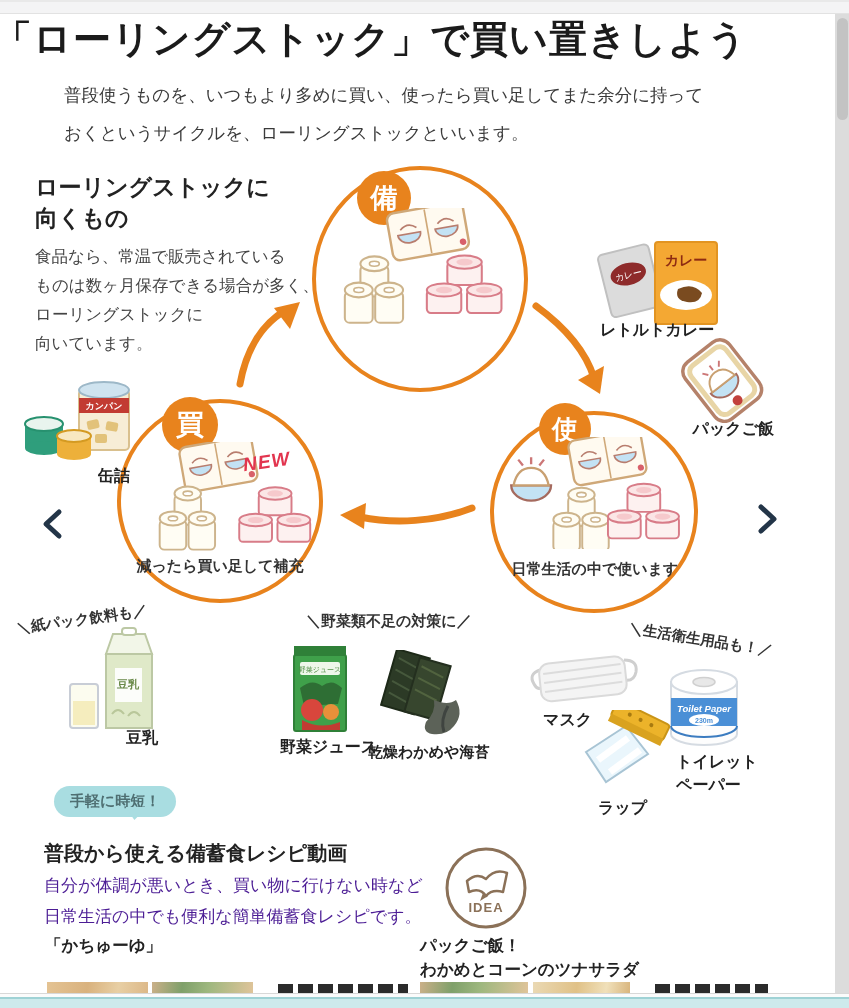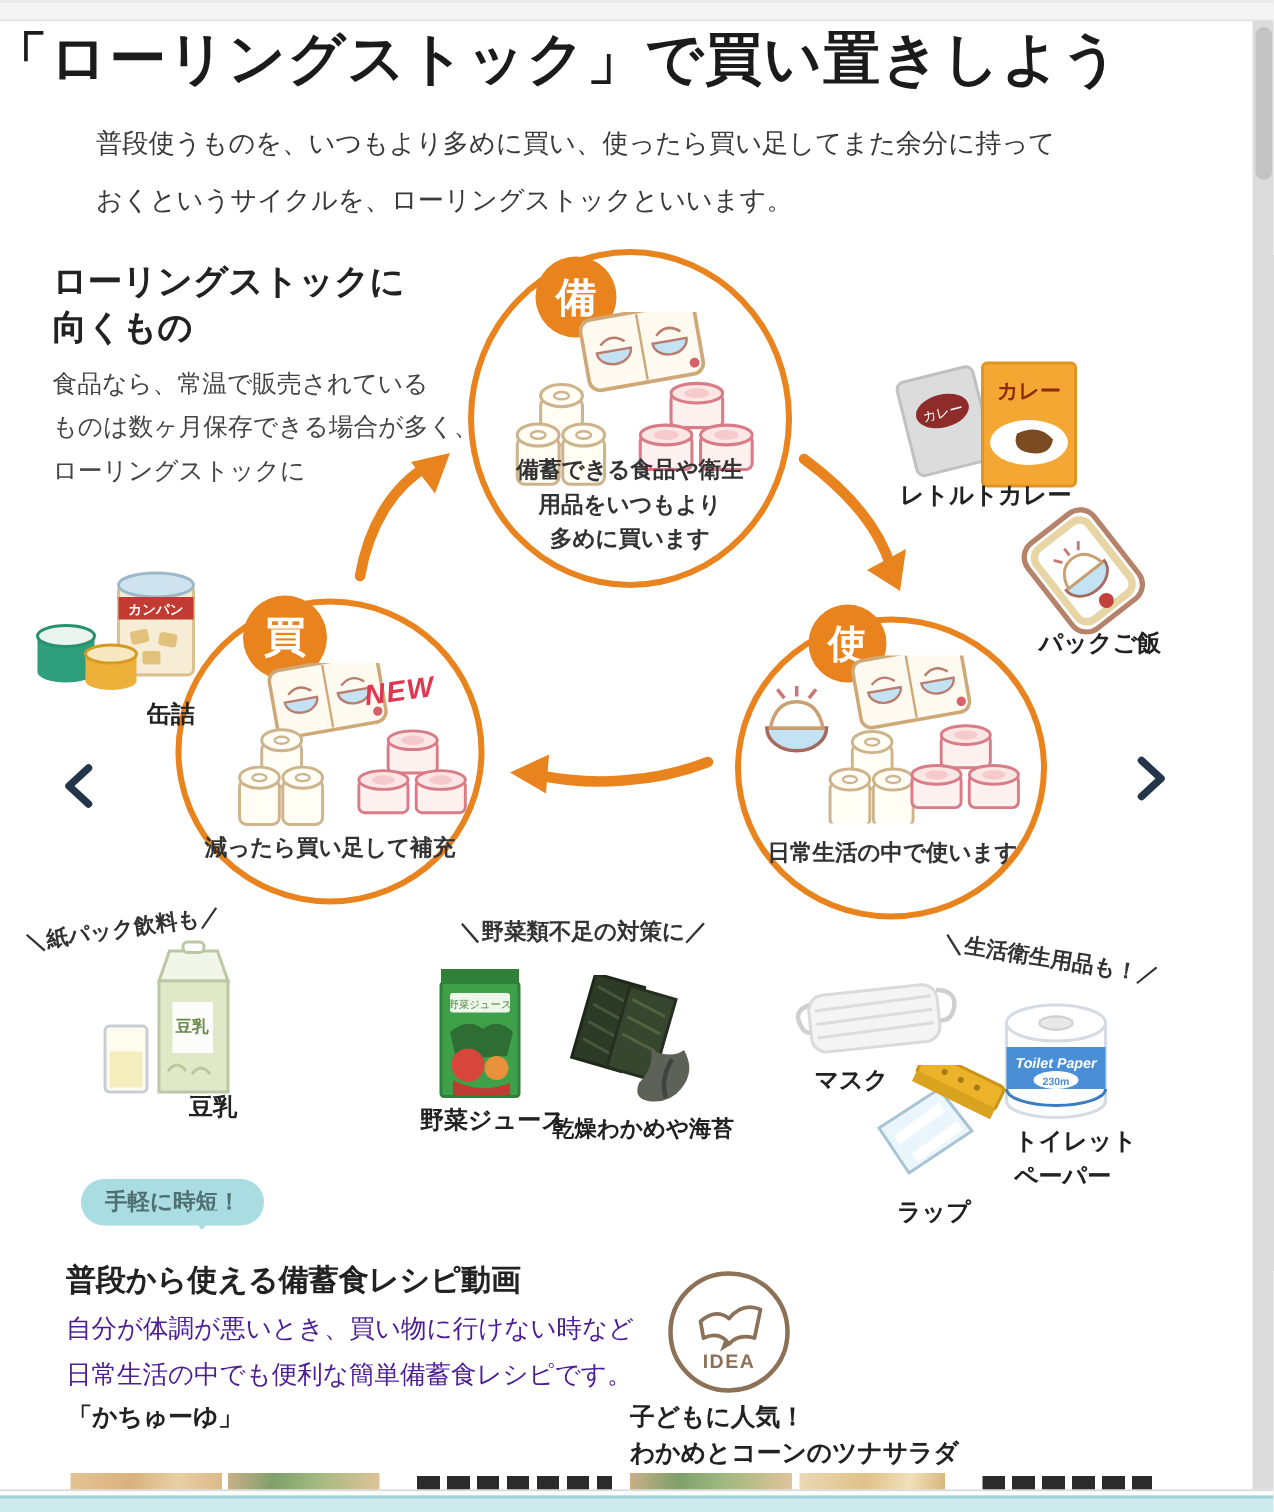--- a/index.html
+++ b/index.html
@@ -106,20 +106,21 @@
   </div>
 
   <h2 class="abs suit-h">
     <div>ローリングストックに</div>
     <div>向くもの</div>
   </h2>
   <div class="abs suit-b">
     <div>食品なら、常温で販売されている</div>
     <div>ものは数ヶ月保存できる場合が多く、</div>
     <div>ローリングストックに</div>
+    <div>向いています。</div>
   </div>
 
   <div class="abs ring" style="left:312px;top:164px;width:216px;height:226px;"></div>
   <div class="abs ring" style="left:117px;top:397px;width:206px;height:204px;"></div>
   <div class="abs ring" style="left:490px;top:409px;width:208px;height:202px;"></div>
 
   <div class="abs badge" style="left:357px;top:169px;width:54px;height:54px;font-size:27px;line-height:54px;">備</div>
   <div class="abs badge" style="left:162px;top:395px;width:56px;height:56px;font-size:28px;line-height:56px;">買</div>
   <div class="abs badge" style="left:539px;top:401px;width:52px;height:52px;font-size:26px;line-height:52px;">使</div>
 
@@ -141,25 +142,20 @@
     <g transform="scale(0.78)">
       <use href="#bowlchar" transform="translate(8,38) scale(1.5)"></use>
       <use href="#ricepack2" transform="translate(80,6) rotate(-10)"></use>
       <use href="#tpstack" transform="translate(58,66)"></use>
       <use href="#canstack" transform="translate(130,64)"></use>
     </g>
   </svg>
 
   <div class="abs new" style="left:243px;top:449px;">NEW</div>
 
-  <div class="abs cap" style="left:320px;top:300px;width:200px;">
-    <div>備蓄できる食品や衛生</div>
-    <div>用品をいつもより</div>
-    <div>多めに買います</div>
-  </div>
   <div class="abs cap" style="left:120px;top:552px;width:200px;">減ったら買い足して補充</div>
   <div class="abs cap" style="left:495px;top:556px;width:200px;font-family:Liberation Serif, serif;">日常生活の中で使います</div>
 
   <svg class="abs" style="left:528px;top:298px;" width="80" height="95" viewBox="0 0 80 95">
     <path d="M8,6 C 38,28 58,52 66,78" fill="none" stroke="#E8831D" stroke-width="7" stroke-linecap="round"></path>
     <polygon points="72,94 50,80 76,66" fill="#E8831D"></polygon>
   </svg>
   <svg class="abs" style="left:338px;top:496px;" width="140" height="32" viewBox="0 0 140 32">
     <path d="M134,10 C 98,24 56,26 22,19" fill="none" stroke="#E8831D" stroke-width="7" stroke-linecap="round"></path>
     <polygon points="2,17 28,5 26,31" fill="#E8831D"></polygon>
@@ -321,21 +317,21 @@
     <circle cx="43" cy="43" r="39" fill="#ffffff" stroke="#8B7158" stroke-width="3"></circle>
     <path d="M24,36 q10,-9 19,-2 q9,-11 21,-6 l-4,19 q-11,-3 -17,4 q-6,-9 -17,-4 z" fill="#ffffff" stroke="#8B7158" stroke-width="2.5" stroke-linejoin="round"></path>
     <path d="M40,48 l-3,8 8,-5" fill="#8B7158"></path>
     <text x="43" y="67" font-size="13" font-weight="bold" fill="#8B7158" text-anchor="middle" letter-spacing="1">IDEA</text>
   </svg>
 
   <div class="abs rtitle" style="left:40px;top:931px;">
     <div style="padding-left:5px;">「かちゅーゆ」</div>
   </div>
   <div class="abs rtitle" style="left:420px;top:931px;">
-    <div>子どもに人気！</div>
+    <div>パックご飯！</div>
     <div>わかめとコーンのツナサラダ</div>
   </div>
 
   <div class="abs thumb thumb-wood" style="left:47px;width:101px;"></div>
   <div class="abs thumb thumb-dish" style="left:152px;width:101px;"></div>
   <div class="abs thumb thumb-dish" style="left:420px;width:108px;"></div>
   <div class="abs thumb thumb-wood2" style="left:533px;width:97px;"></div>
   <div class="abs clipped" style="left:278px;width:130px;"></div>
   <div class="abs clipped" style="left:655px;width:113px;"></div>
 

